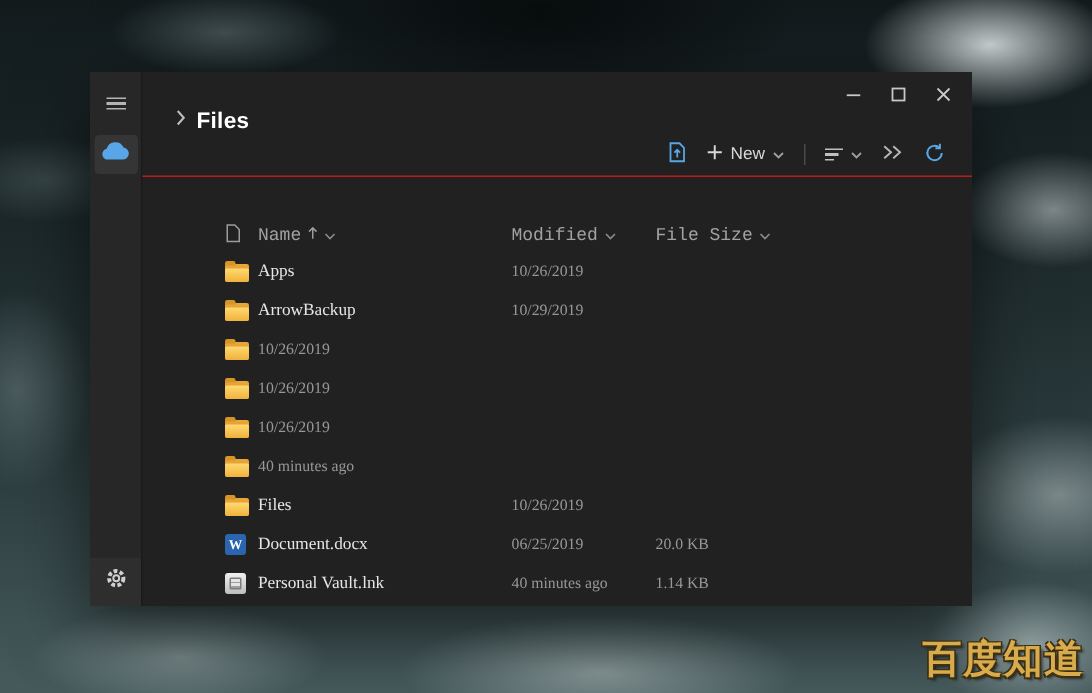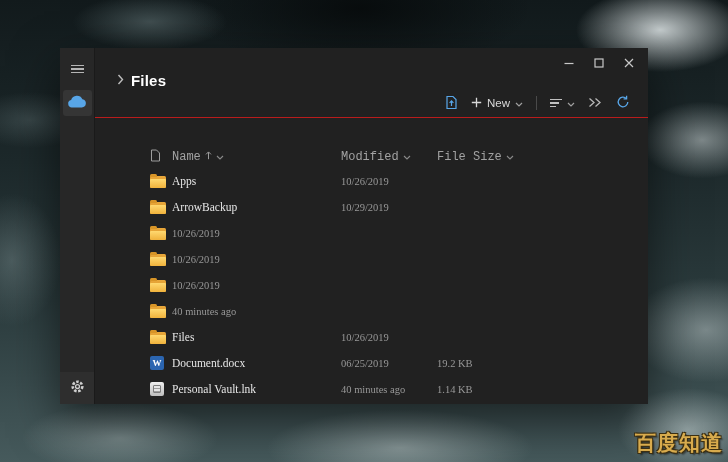--- a/index.html
+++ b/index.html
@@ -69,21 +69,21 @@
   .icon-folder::before { content:""; position:absolute; top:-2.5px; left:0; width:7px; height:3.5px; background:#d89527; border-radius:1.5px 1.5px 0 0; }
   .icon-folder::after { content:""; position:absolute; left:0; right:0; top:2.5px; bottom:0; background:linear-gradient(180deg,#ffd970,#f0b23c); border-radius:1px 1px 1.5px 1.5px; }
   .icon-word-document { width:14px; height:14px; border-radius:2px; background:#2b65b0; color:#fff; font-weight:bold; font-size:9px; line-height:14px; text-align:center; }
   .icon-word-document::after { content:"W"; }
   .icon-vault { width:14px; height:14px; border-radius:2px; background:linear-gradient(180deg,#f0f0f0,#bdbdbd); }
   .icon-vault::before { content:""; position:absolute; left:3px; right:3px; top:3px; bottom:3px; border:1px solid #7e7e7e; border-radius:1px;
      background:repeating-linear-gradient(180deg,#e6e6e6 0 2px,#9f9f9f 2px 3px); }
 
   
   .watermark {
-    position:absolute; right:5px; bottom:5px; font-size:21px; font-weight:bold; letter-spacing:1px;
+    position:absolute; right:5px; bottom:5px; font-size:26px; font-weight:bold; letter-spacing:1px;
     color:#d8ab4d;
     text-shadow:-1px -1px 0 #3c2f12, 1px -1px 0 #3c2f12, -1px 1px 0 #3c2f12, 1px 1px 0 #3c2f12, 2px 2px 2px rgba(0,0,0,0.6);
   }
 </style>
 </head>
 <body>
 
 <div class="window">
 
   <div class="sidebar">
@@ -284,21 +284,21 @@
     <span class="cell-name">Files</span>
     <span class="cell-dim">10/26/2019</span>
     <span class="cell-dim"></span>
     <span class="cell-dim"></span>
   </div>
 
   <div class="file-row grid">
     <span class="file-icon icon-word-document"></span>
     <span class="cell-name">Document.docx</span>
     <span class="cell-dim">06/25/2019</span>
-    <span class="cell-dim">19.2 KB</span>
+    <span class="cell-dim">20.0 KB</span>
     <span class="cell-dim"></span>
   </div>
 
   <div class="file-row grid">
     <span class="file-icon icon-vault"></span>
     <span class="cell-name">Personal Vault.lnk</span>
     <span class="cell-dim">40 minutes ago</span>
     <span class="cell-dim">1.14 KB</span>
     <span class="cell-dim"></span>
   </div>

